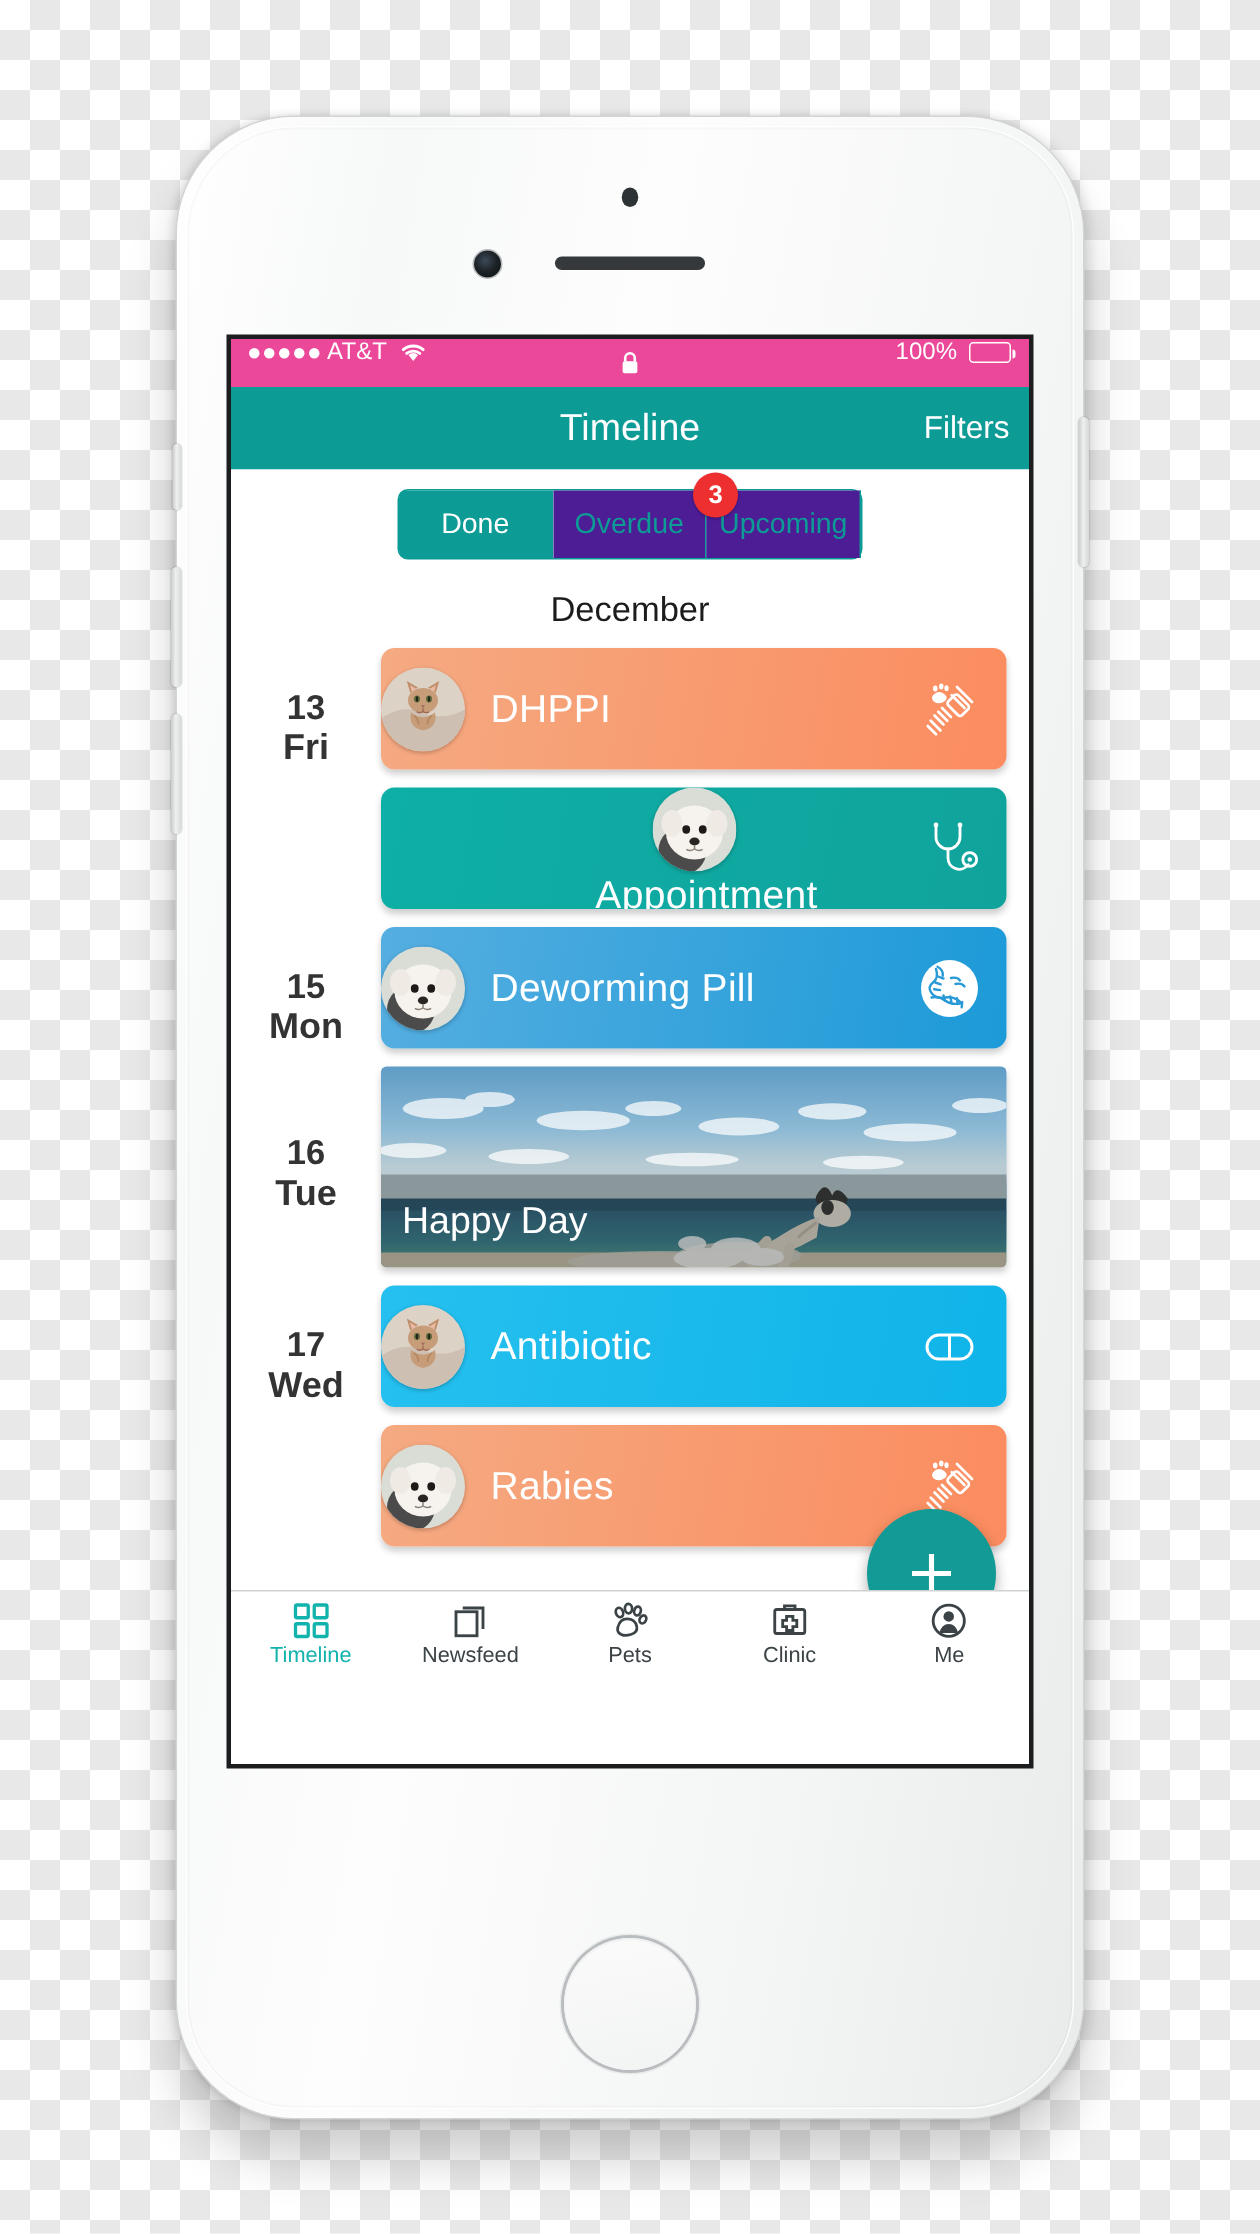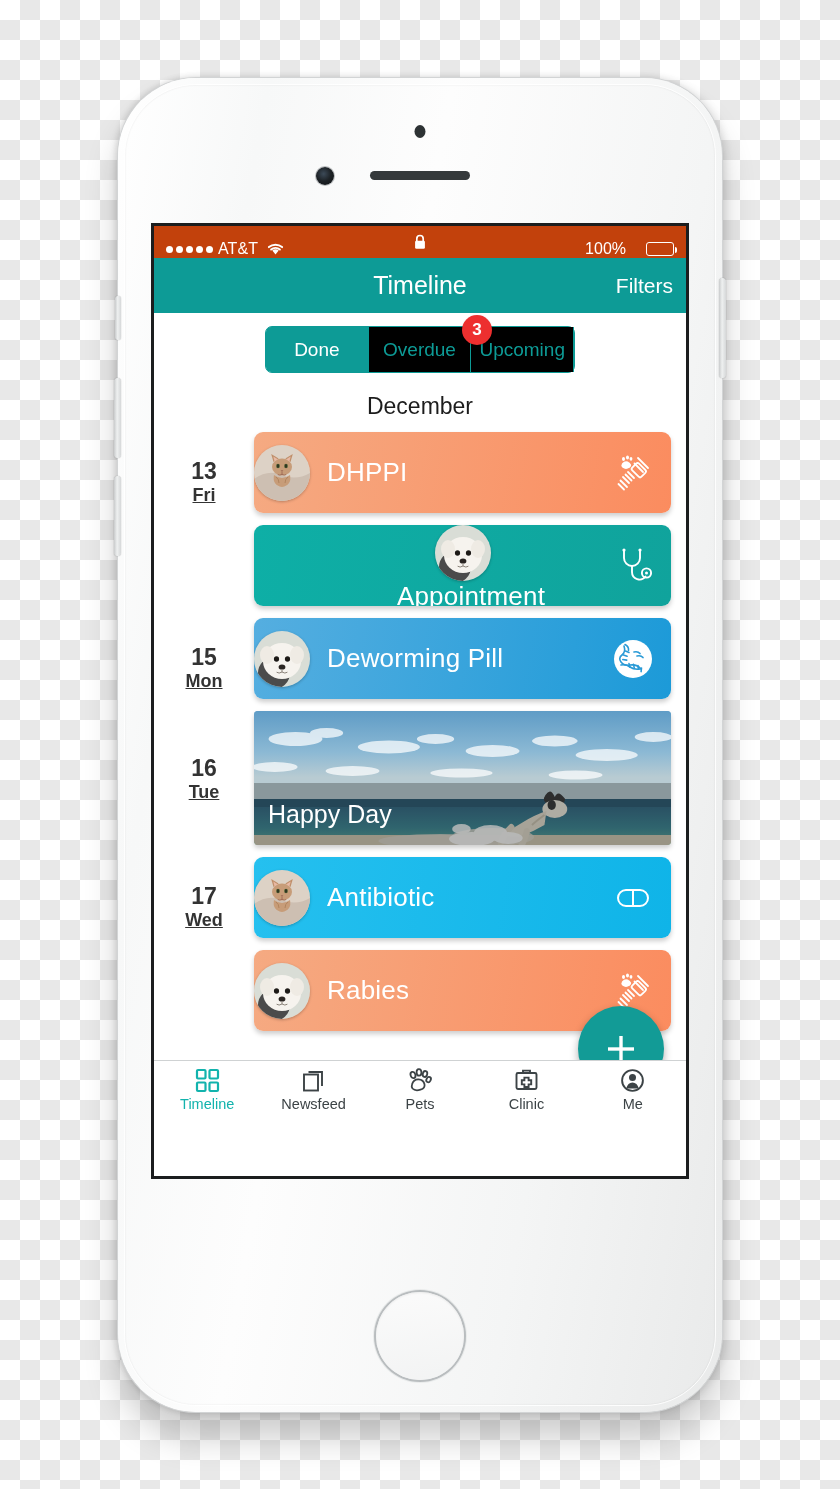--- a/index.html
+++ b/index.html
@@ -93,40 +93,40 @@
     left: 36px; top: 148px;
     width: 532px; height: 950px;
     background: #ffffff;
     overflow: hidden;
     box-shadow: 0 0 0 3px #1b1d1e;
   }
 
   
   #status-bar {
     height: 32px;
-    background: #c2410c;
+    background: #ec4899;
     color: #ffffff;
     display: flex;
-    align-items: flex-end;
+    align-items: flex-start;
     padding: 0 12px;
     font-size: 16px;
     position: relative;
   }
   #carrier-group { display: flex; align-items: center; gap: 5px; }
   #signal-dots { display: flex; gap: 3px; }
   #signal-dots i { width: 7px; height: 7px; border-radius: 50%; background: #fff; display: block; }
   #carrier-name { font-size: 16px; letter-spacing: 0.1px; }
   #wifi-icon { margin-left: 3px; display: flex; align-items: center; }
   #lock-icon {
     position: absolute; left: 50%; top: 50%;
     transform: translate(-50%, -50%);
     display: flex; align-items: center;
   }
   #battery-group {
-    margin-left: auto; display: flex; align-items: center; gap: 20px;
+    margin-left: auto; display: flex; align-items: center; gap: 8px;
   }
   #battery-pct { font-size: 16px; }
   #battery-shell {
     width: 28px; height: 14px; border: 1.5px solid #fff;
     border-radius: 3px; padding: 1.5px; position: relative;
   }
   #battery-fill { height: 100%; background: #fff; border-radius: 1px; }
   #battery-cap {
     position: absolute; right: -4px; top: 4px;
     width: 2.5px; height: 6px; background: #fff; border-radius: 0 2px 2px 0;
@@ -166,21 +166,21 @@
     display: flex;
     overflow: visible;
     position: relative;
     background: #fff;
   }
   .segment {
     flex: 1;
     display: flex; align-items: center; justify-content: center;
     font-size: 19px;
     color: #0d9b96;
-    background: #000000;
+    background: #4c1d95;
     border-right: 1.5px solid #0d9b96;
     cursor: pointer;
     white-space: nowrap;
   }
   .segment:first-child { border-radius: 5px 0 0 5px; }
   .segment:last-child  { border-right: none; border-radius: 0 5px 5px 0; }
   .segment.active { background: #0d9b96; color: #ffffff; }
   #segment-badge {
     position: absolute;
     left: 196px; top: -12px;
@@ -213,21 +213,21 @@
   .date-col {
     width: 100px;
     flex: 0 0 100px;
     text-align: center;
     font-weight: 700;
     color: #333333;
     line-height: 1.18;
     padding-top: 26px;
   }
   .date-day   { font-size: 23px; display: block; }
-  .date-wday  { font-size: 18px; display: block; text-decoration: underline; }
+  .date-wday  { font-size: 24px; display: block; }
   .cards-col  { flex: 1; padding-right: 15px; }
 
   .event-card {
     height: 81px;
     border-radius: 9px;
     margin-bottom: 12px;
     display: flex;
     align-items: center;
     position: relative;
     box-shadow: 0 3px 5px rgba(0,0,0,0.20);

